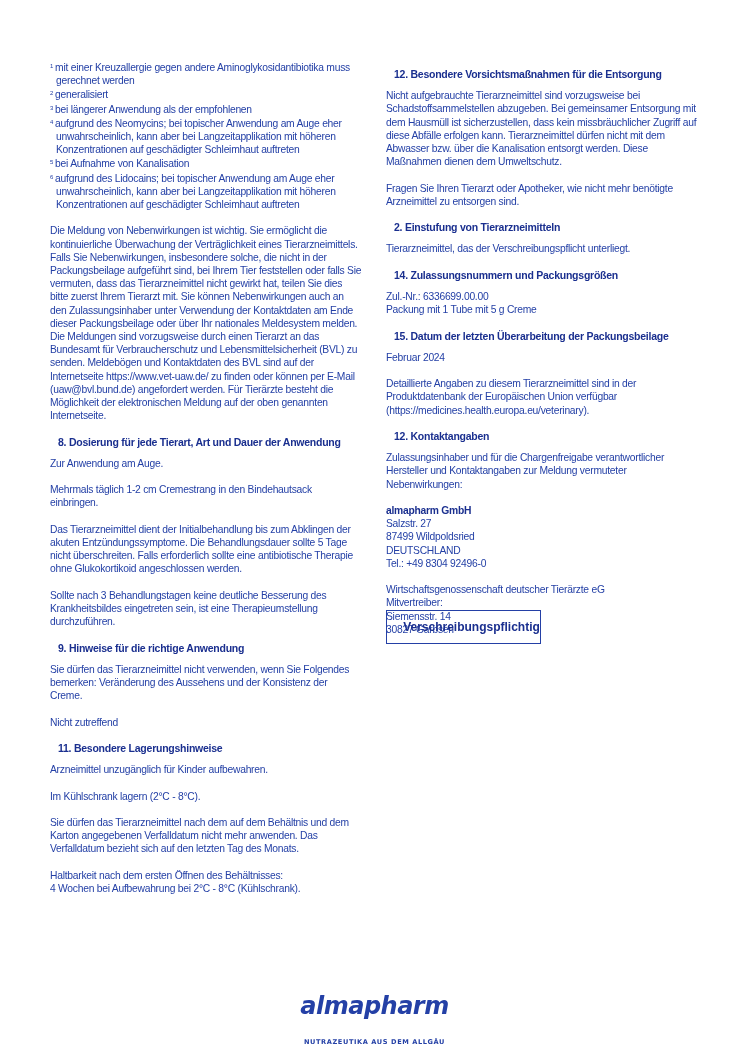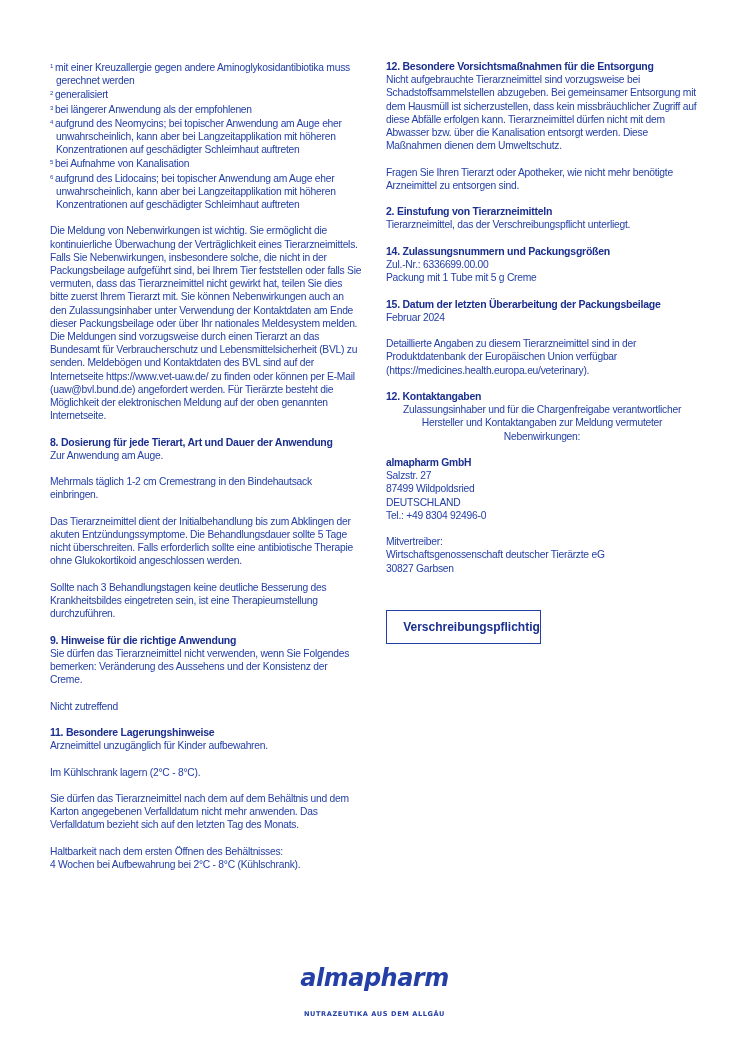--- a/index.html
+++ b/index.html
@@ -4,28 +4,28 @@
 <style>
   html, body { margin: 0; padding: 0; background: #ffffff; }
   body { width: 746px; height: 1058px; position: relative; overflow: hidden;
          font-family: "Liberation Sans", "DejaVu Sans", sans-serif; color: #2440a6; }
   .col { position: absolute; top: 60px; font-size: 10.3px; line-height: 13.2px; letter-spacing: -0.25px; }
   .col-left { left: 50px; width: 312px; }
   .col-right { left: 386px; width: 312px; }
   .fn { padding-left: 6px; text-indent: -6px; margin: 0; }
   .fn sup { font-size: 6px; vertical-align: 3px; margin-right: 2px; }
   p { margin: 0 0 13.2px 0; }
-  h3 { margin: 0; font-size: 10.5px; line-height: 13.2px; color: #1a2f8f; font-weight: bold; }
+  h3 { margin: 8px; font-size: 10.5px; line-height: 13.2px; color: #1a2f8f; font-weight: bold; }
   .sec { margin-bottom: 13.2px; }
   .line { display: block; }
   .company { font-weight: bold; color: #1a2f8f; }
   .rx-box { position: absolute; left: 386px; top: 610px; width: 155px; height: 34px;
             border: 1.2px solid #2440a6; display: flex; align-items: center; justify-content: center;
             font-weight: bold; font-size: 12px; color: #1a2f8f; box-sizing: border-box; padding-left: 16px; }
-  .logo { position: absolute; left: 297px; top: 966px; width: 155px; text-align: center; }
+  .logo { position: absolute; left: 297px; top: 994px; width: 155px; text-align: center; }
   .logo-word { font-family: "DejaVu Sans", sans-serif; font-weight: bold; font-style: italic;
                font-size: 24px; color: #2440a6; letter-spacing: -0.5px; line-height: 24px; }
   .logo-tag { font-family: "DejaVu Sans", sans-serif; font-weight: bold; font-size: 6.6px;
               color: #2440a6; letter-spacing: 0.6px; margin-top: 20px; }
 </style>
 </head>
 <body>
 
 <div class="col col-left">
   <div class="sec" id="footnotes">
@@ -79,33 +79,34 @@
         <p style="white-space: pre-line;">Zul.-Nr.: 6336699.00.00
 Packung mit 1 Tube mit 5 g Creme</p>
       </div>
       <div class="section">
         <h3>15. Datum der letzten Überarbeitung der Packungsbeilage</h3>
         <p style="white-space: pre-line;">Februar 2024</p>
         <p style="white-space: pre-line;">Detaillierte Angaben zu diesem Tierarzneimittel sind in der Produktdatenbank der Europäischen Union verfügbar (https://medicines.health.europa.eu/veterinary).</p>
       </div>
       <div class="section">
         <h3>12. Kontaktangaben</h3>
-        <p style="white-space: pre-line; text-align: center;">Zulassungsinhaber und für die Chargenfreigabe verantwortlicher Hersteller und Kontaktangaben zur Meldung vermuteter Nebenwirkungen:</p>
+        <p style="white-space: pre-line;">Zulassungsinhaber und für die Chargenfreigabe verantwortlicher Hersteller und Kontaktangaben zur Meldung vermuteter Nebenwirkungen:</p>
       </div>
     </div>
   <div class="sec">
     <span class="line company">almapharm GmbH</span>
     <span class="line">Salzstr. 27</span>
     <span class="line">87499 Wildpoldsried</span>
     <span class="line">DEUTSCHLAND</span>
     <span class="line">Tel.:  +49 8304 92496-0</span>
   </div>
   <div class="sec">
+    <span class="line">Wirtschaftsgenossenschaft deutscher Tierärzte eG</span>
     <span class="line">Mitvertreiber:</span>
-    <span class="line">Wirtschaftsgenossenschaft deutscher Tierärzte eG</span>
+    <span class="line">Siemensstr. 14</span>
     <span class="line">30827 Garbsen</span>
   </div>
 </div>
 
 <div class="rx-box">Verschreibungspflichtig</div>
 
 <div class="logo">
   <div class="logo-word">almapharm</div>
   <div class="logo-tag">NUTRAZEUTIKA AUS DEM ALLGÄU</div>
 </div>

